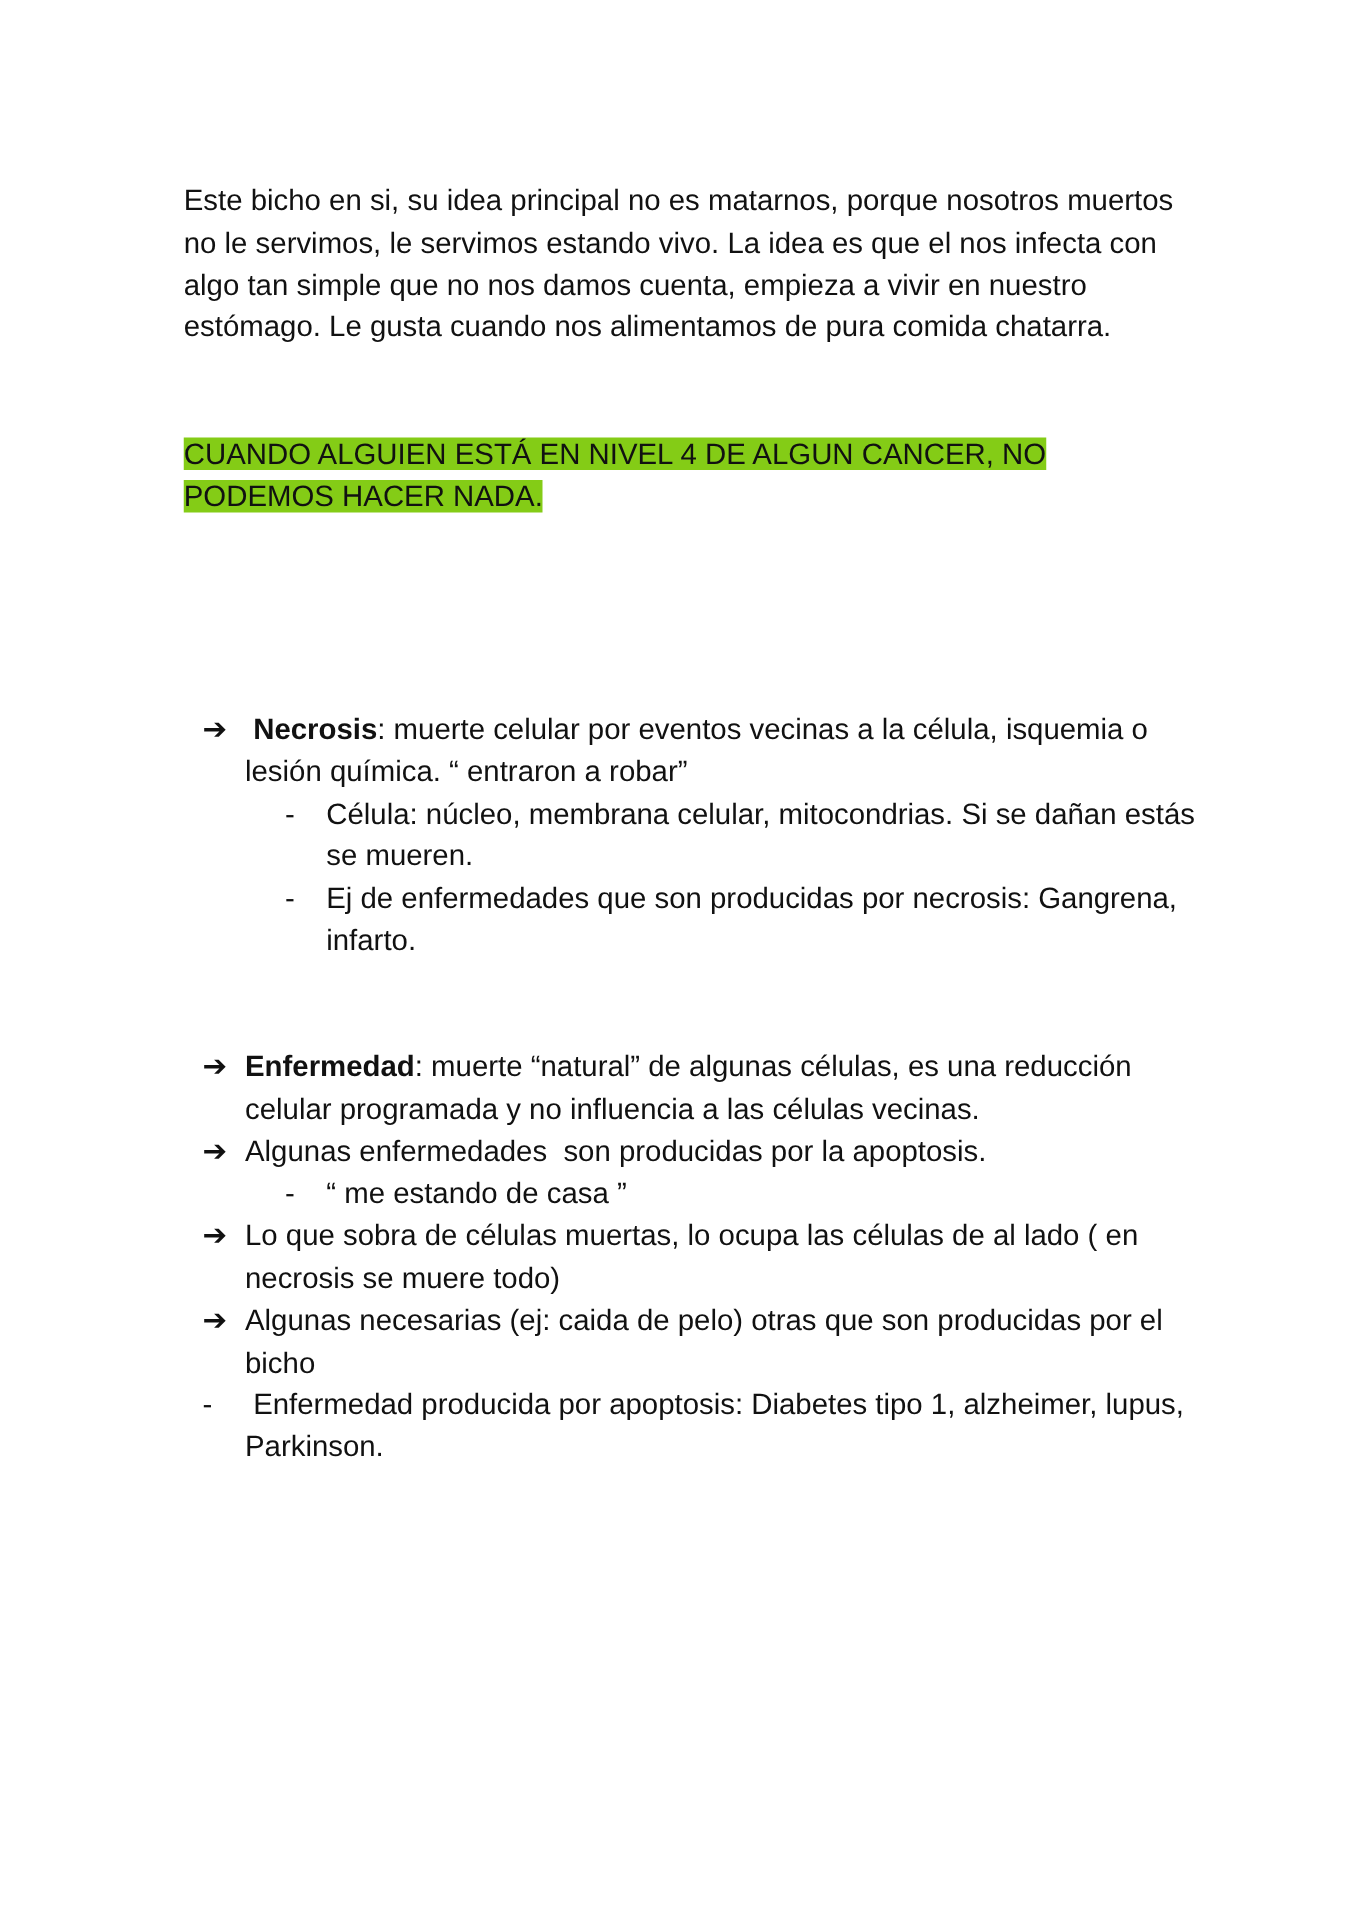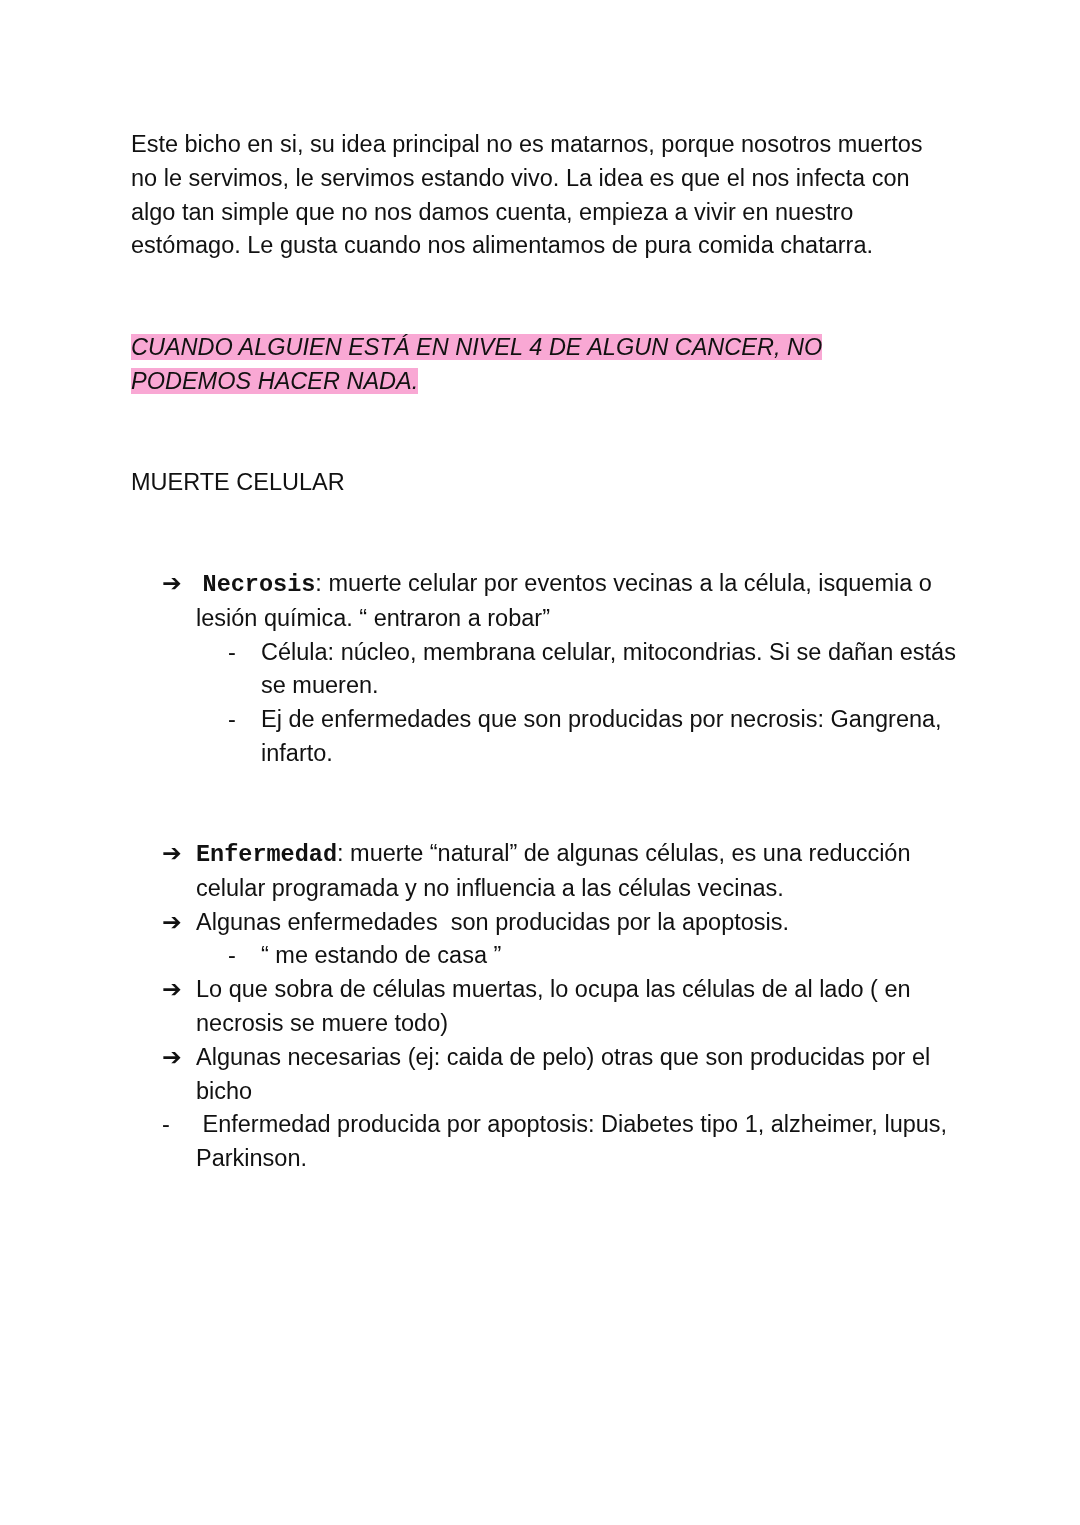--- a/index.html
+++ b/index.html
@@ -20,29 +20,28 @@
     .page {
       position: absolute;
       left: 0; top: 0;
       width: 1080px;
       height: 1525px;
     }
     .para {
       position: absolute;
       left: 131px;
       width: 800px;
-      margin: 0;
+      margin: 16px;
     }
     .intro { top: 128px; }
     .highlight-block { top: 331px; width: 810px; }
     .highlight {
-      background: #f9a8d4;
+      background: #84cc16;
       -webkit-box-decoration-break: clone;
       box-decoration-break: clone;
-      font-style: italic;
     }
     .heading { top: 466px; }
     .list-block {
       position: absolute;
       left: 160px;
       width: 800px;
     }
     .item {
       position: relative;
       padding-left: 36px;
@@ -67,36 +66,35 @@
     .dash-item {
       position: relative;
       padding-left: 36px;
       margin: 0;
     }
     .dash-item .marker {
       position: absolute;
       left: 2px;
       top: 0;
     }
-    b { font-weight: bold; font-family: Liberation Mono, monospace; }
+    b { font-weight: bold; }
     .necrosis-block { top: 567px; }
     .apoptosis-block { top: 837px; }
   </style>
 </head>
 <body>
 
 <div class="page">
 
   <p class="para intro">Este bicho en si, su idea principal no es matarnos, porque nosotros muertos no le servimos, le servimos estando vivo. La idea es que el nos infecta con algo tan simple que no nos damos cuenta, empieza a vivir en nuestro estómago. Le gusta cuando nos alimentamos de pura comida chatarra.</p>
 
   <p class="para highlight-block">
     <span class="highlight">CUANDO ALGUIEN ESTÁ EN NIVEL 4 DE ALGUN CANCER, NO PODEMOS HACER NADA.</span>
   </p>
 
-  <p class="para heading">MUERTE CELULAR</p>
 
   <div class="list-block necrosis-block">
     <p class="item">
       <span class="marker">➔</span>
       <span>&nbsp;</span><b>Necrosis</b><span>: muerte celular por eventos vecinas a la célula, isquemia o lesión química. “ entraron a robar”</span>
     </p>
     <p class="sub">
       <span class="marker">-</span>
       <span>Célula: núcleo, membrana celular, mitocondrias. Si se dañan estás se mueren.</span>
     </p>

